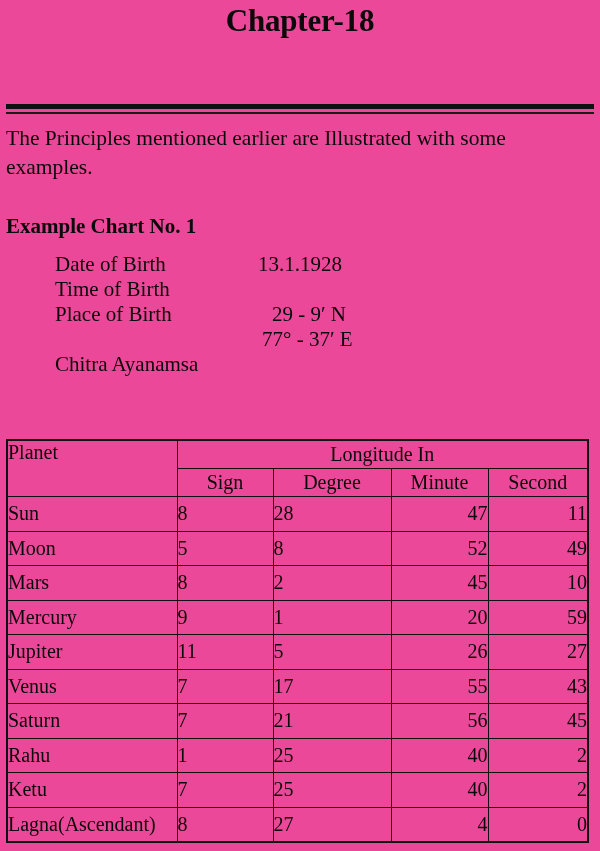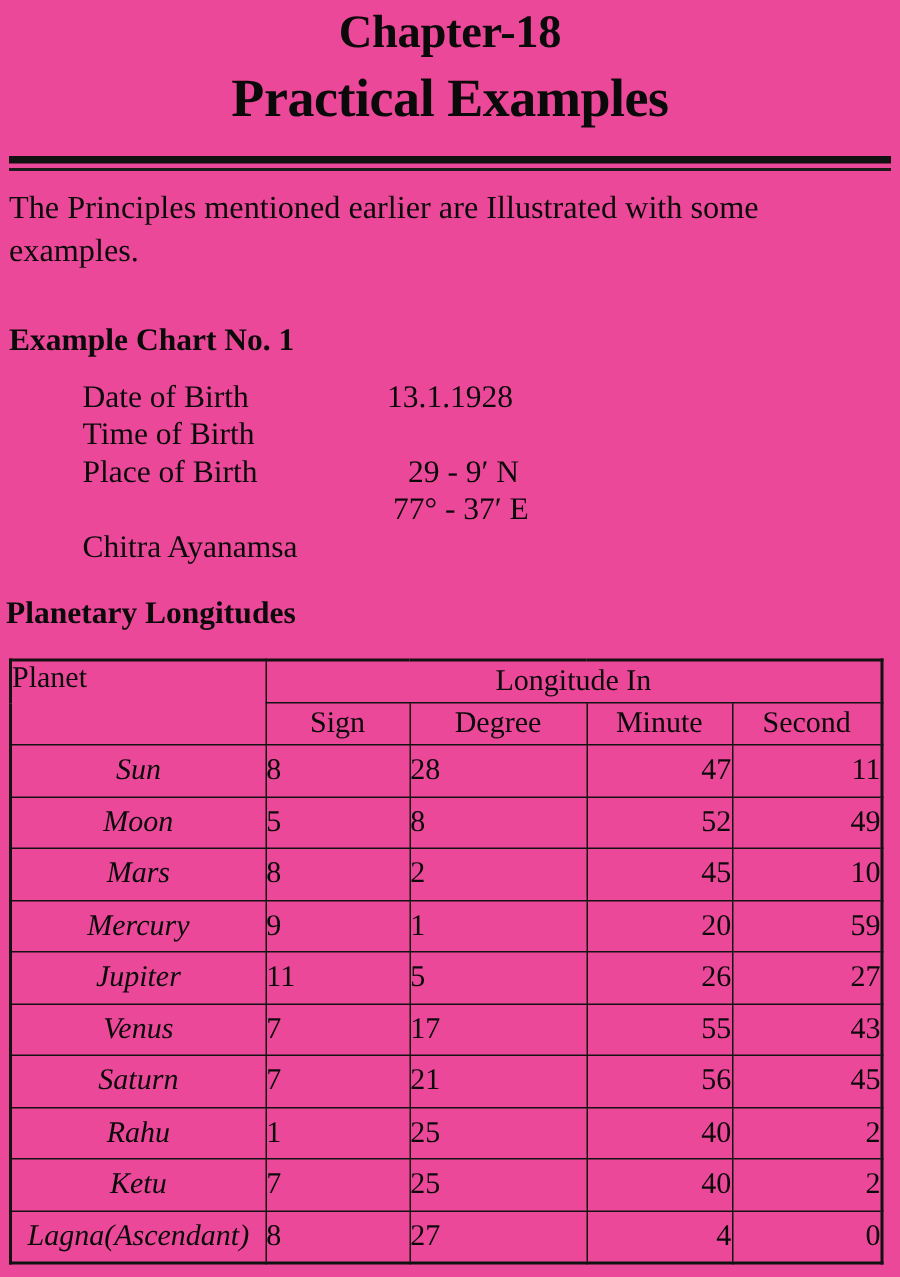--- a/index.html
+++ b/index.html
@@ -164,26 +164,25 @@
     font-size: 21px;
   }
   th.col-sub {
     text-align: center;
     vertical-align: middle;
     font-weight: bold;
     height: 27px;
     font-size: 20px;
   }
   td.cell-planet {
-    text-align: center;
+    text-align: left;
     padding-left: 4px;
     height: 33.5px;
     vertical-align: middle;
     white-space: nowrap;
-    font-style: italic;
   }
   td.cell-num {
     text-align: left;
     padding-left: 32px;
     height: 33.5px;
     vertical-align: middle;
   }
   td.cell-num.narrow { padding-left: 34px; text-align: right; }
 
   .w-planet { width: 170px; }
@@ -191,21 +190,20 @@
   .w-degree { width: 118px; }
   .w-minute { width: 97px; }
   .w-second { width: 100px; }
 </style>
 </head>
 <body>
 
 <div class="page">
 
   <div class="chapter-title">Chapter-18</div>
-  <div class="book-title">Practical Examples</div>
 
   <div class="divider">
     <div class="rule-thick"></div>
     <div class="rule-thin"></div>
   </div>
 
   <div class="intro">The Principles mentioned earlier are Illustrated with some examples.</div>
 
   <div class="example-heading">Example Chart No. 1</div>
 
@@ -223,21 +221,20 @@
     </div>
     <div class="detail-row">
       <span class="detail-label"></span>
       <span class="detail-value indent-b">77° - 37′ E</span>
     </div>
     <div class="detail-row">
       <span class="detail-label">Chitra Ayanamsa</span>
     </div>
   </div>
 
-  <div class="table-heading">Planetary Longitudes</div>
 
   <div class="table-wrap">
     <table class="longitudes">
       <colgroup>
         <col class="w-planet">
         <col class="w-sign">
         <col class="w-degree">
         <col class="w-minute">
         <col class="w-second">
       </colgroup>

